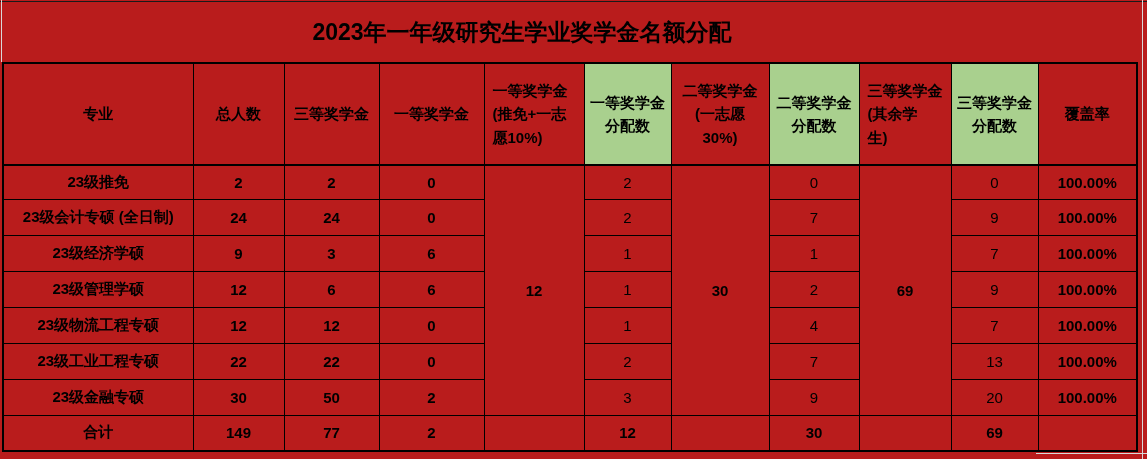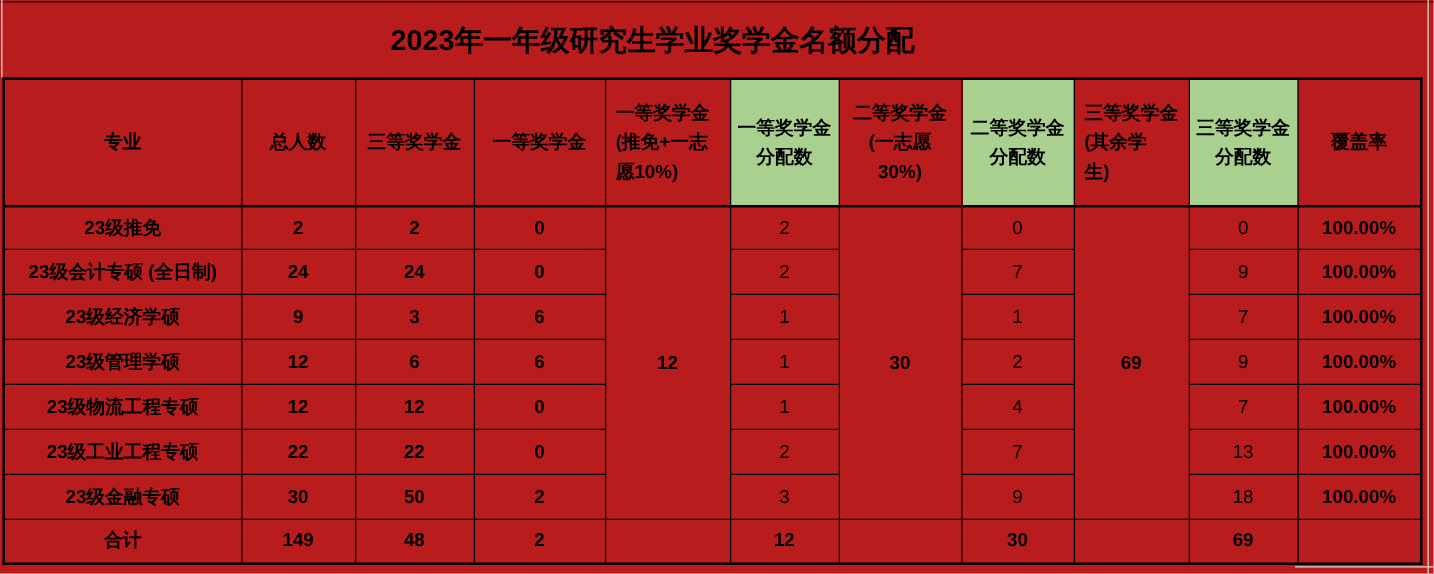--- a/index.html
+++ b/index.html
@@ -167,28 +167,28 @@
       <td class="b">100.00%</td>
     </tr>
 
     <tr class="data-row">
       <td class="b">23级金融专硕</td>
       <td class="b">30</td>
       <td class="b">50</td>
       <td class="b">2</td>
       <td class="plain">3</td>
       <td class="plain">9</td>
-      <td class="plain">18</td>
+      <td class="plain">20</td>
       <td class="b">100.00%</td>
     </tr>
 
     <tr class="total-row">
       <td class="b">合计</td>
       <td class="b">149</td>
-      <td class="b">48</td>
+      <td class="b">77</td>
       <td class="b">2</td>
       <td class="b"></td>
       <td class="b">12</td>
       <td class="b"></td>
       <td class="b">30</td>
       <td class="b"></td>
       <td class="b">69</td>
       <td class="b"></td>
     </tr>
   </tbody>

